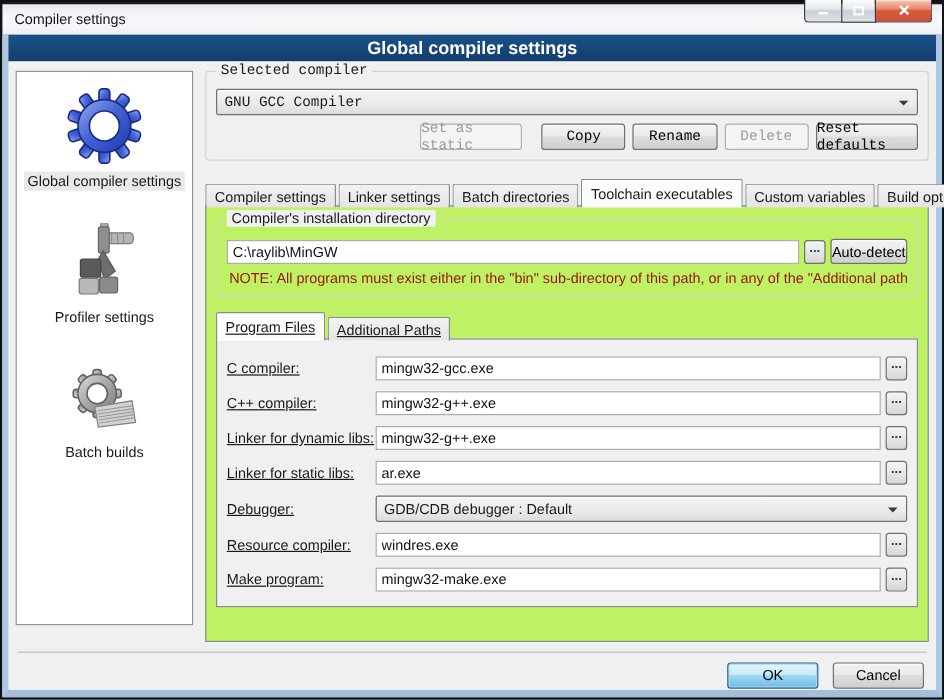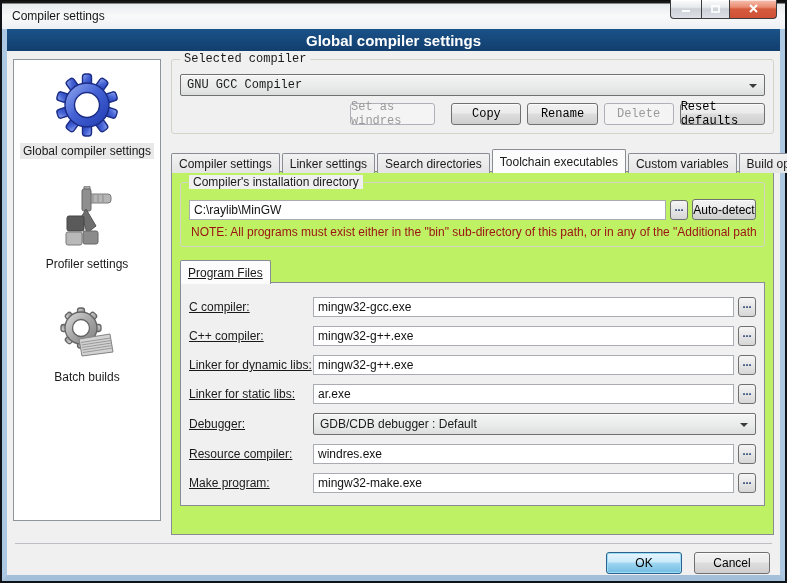--- a/index.html
+++ b/index.html
@@ -227,32 +227,32 @@
 
       <div class="main">
 
         <div class="groupbox gb-compiler">
           <span class="gb-label">Selected compiler</span>
           <div class="combo">
             <span>GNU GCC Compiler</span>
             <span class="arrow"></span>
           </div>
           <div class="btnrow">
-            <div class="btn disabled b-setdef">Set as windres</div>
+            <div class="btn disabled b-setdef">Set as static</div>
             <div class="btn b-copy">Copy</div>
             <div class="btn b-rename">Rename</div>
             <div class="btn disabled b-delete">Delete</div>
             <div class="btn b-reset">Reset defaults</div>
           </div>
         </div>
 
         <div class="tabs">
           <div class="tab">Compiler settings</div>
           <div class="tab">Linker settings</div>
-          <div class="tab">Search directories</div>
+          <div class="tab">Batch directories</div>
           <div class="tab active">Toolchain executables</div>
           <div class="tab">Custom variables</div>
           <div class="tab">Build options</div>
 
           <div class="tab-spacer"></div>
 
         </div>
 
         <div class="panel">
 
@@ -261,20 +261,21 @@
             <div class="install-row">
               <input class="textbox" value="C:\raylib\MinGW" style="">
               <div class="browse-btn">...</div>
               <div class="btn autodetect">Auto-detect</div>
             </div>
             <div class="note">NOTE: All programs must exist either in the "bin" sub-directory of this path, or in any of the "Additional paths"...</div>
           </div>
 
           <div class="tabs subtabs">
             <div class="tab active">Program Files</div>
+            <div class="tab">Additional Paths</div>
           </div>
 
           <div class="subpanel">
 
             <div class="frow">
               <span class="flabel">C compiler:</span>
               <div class="fwrap">
                 <input class="textbox" value="mingw32-gcc.exe" style="">
                 <div class="browse-btn">...</div>
               </div>

